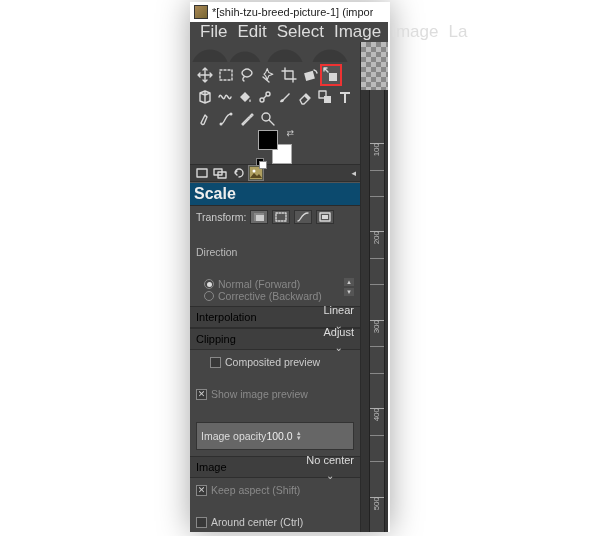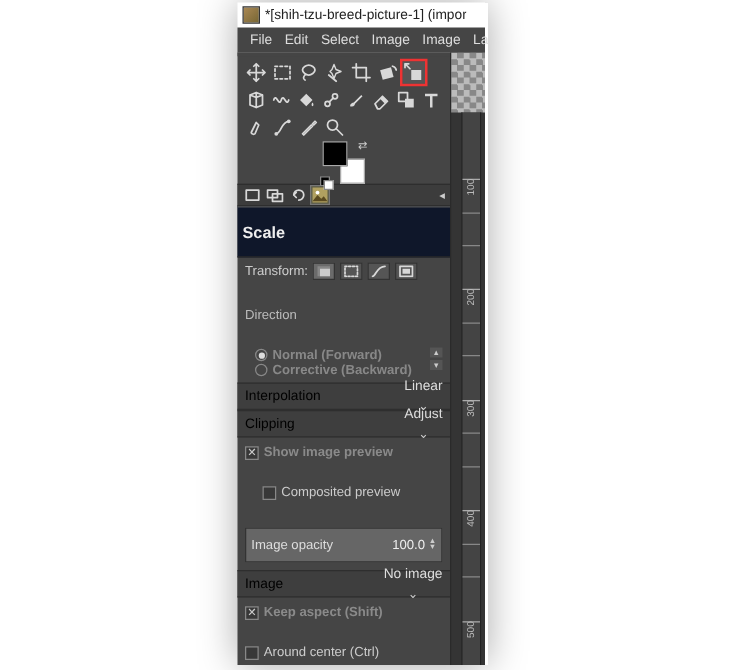--- a/index.html
+++ b/index.html
@@ -40,21 +40,21 @@
   .menubar {
     position: absolute;
     left: 190px; top: 22px;
     width: 198px; height: 20px;
     background: #454545;
     display: flex; align-items: center;
     padding: 0 6px; gap: 2px;
     z-index: 2;
   }
   .menubar span {
-    color: #ddd; font-size: 11px;
+    color: #ddd; font-size: 17px;
     padding: 2px 4px;
     cursor: default;
   }
   .main {
     position: absolute;
     left: 190px; top: 42px;
     width: 198px; height: 490px;
     background: #454545;
     z-index: 1;
     display: flex;
@@ -111,22 +111,22 @@
   .tabstrip .tabico{
     width:16px;height:16px;display:flex;align-items:center;justify-content:center;
     cursor:pointer;
   }
   .tabico svg{width:14px;height:14px;}
   .tabico.active{background:#5a5a45;border:1px solid #777;}
   .tabstrip .spacer{flex:1;}
   .tabstrip .menu-arrow{color:#ccc;font-size:9px;cursor:pointer;}
 
   .optheader{
-    background:#0f172a; color:#eee; font-weight:bold;
-    padding:12px 4px; font-size:13px;
+    background:#0c4a6e; color:#eee; font-weight:bold;
+    padding:2px 4px; font-size:16px;
     border-top:1px solid #555;border-bottom:1px solid #2a2a2a;
   }
   .opts{ padding:4px 6px; color:#ccc; font-size:10.5px; display:flex;flex-direction:column;gap:20px;}
   .row{display:flex;align-items:center;gap:4px;}
   .lbl{color:#ccc;}
   .tbtn{width:18px;height:14px;background:#555;border:1px solid #333;display:flex;align-items:center;justify-content:center;cursor:pointer;}
   .tbtn.active{background:#6b6b6b;}
   .tbtn svg{width:12px;height:10px;}
   .spinbtns{display:flex;flex-direction:column;margin-left:4px;gap:2px;}
   .spinbtns div{width:10px;height:8px;background:#555;display:flex;align-items:center;justify-content:center;color:#ccc;font-size:7px;cursor:pointer;}
@@ -141,25 +141,25 @@
     height:22px;border-top:1px solid #2e2e2e;border-bottom:1px solid #2e2e2e;
     background:#3e3e3e;display:flex;align-items:center;justify-content:space-between;
     padding:0 6px;cursor:pointer;
   }
   .comborow .val{display:flex;align-items:center;gap:4px;color:#ddd;flex-direction:column;}
   .chev{color:#ccc;font-size:10px;}
 
   .check{display:flex;align-items:center;gap:4px;cursor:pointer;}
   .cbox{width:11px;height:11px;border:1px solid #888;background:#383838;display:flex;align-items:center;justify-content:center;}
   .cbox.on::after{content:"✕";color:#ccc;font-size:9px;line-height:1;}
-  .dim{color:#8a8a8a;font-weight:bold;}
+  .dim{color:#8a8a8a;}
 
   .sliderrow{
     height:28px;background:#666;border:1px solid #333;
-    display:flex;align-items:center;justify-content:space-between;
+    display:flex;align-items:center;
     padding:0 4px;margin:2px 0;
   }
   .sliderrow .slabel{color:#ddd;}
   .sliderrow .sval{color:#eee;display:flex;align-items:center;gap:1px;}
   .sliderrow .spin{display:flex;flex-direction:column;margin-left:2px;}
   .sliderrow .spin span{font-size:6px;line-height:5px;color:#ccc;cursor:pointer;}
 
   
   .checker{
     position:absolute;top:0;left:0;width:100%;height:48px;
@@ -411,45 +411,45 @@
 
     <div class="comborow">
       <span>Clipping</span>
       <span class="val">
           <span>Adjust</span>
           <span class="chev">⌄</span>
         </span>
     </div>
 
     <div class="opts" style="padding-top:6px;">
+      <div class="check" style="padding-left:14px;">
+        <div class="cbox"></div>
+        <span>Composited preview</span>
+      </div>
       <div class="check">
         <div class="cbox on"></div>
         <span class="dim">Show image preview</span>
-      </div>
-      <div class="check" style="padding-left:14px;">
-        <div class="cbox"></div>
-        <span>Composited preview</span>
       </div>
 
       <div class="sliderrow">
         <span class="slabel">Image opacity</span>
         <span class="sval">
           <span>100.0</span>
           <span class="spin">
               <span>▲</span>
               <span>▼</span>
             </span>
         </span>
       </div>
     </div>
 
     <div class="comborow">
       <span>Image</span>
       <span class="val">
-          <span>No image</span>
+          <span>No center</span>
           <span class="chev">⌄</span>
         </span>
     </div>
 
     <div class="opts" style="padding-top:6px;">
       <div class="check">
         <div class="cbox on"></div>
         <span class="dim">Keep aspect (Shift)</span>
       </div>
       <div class="check">

